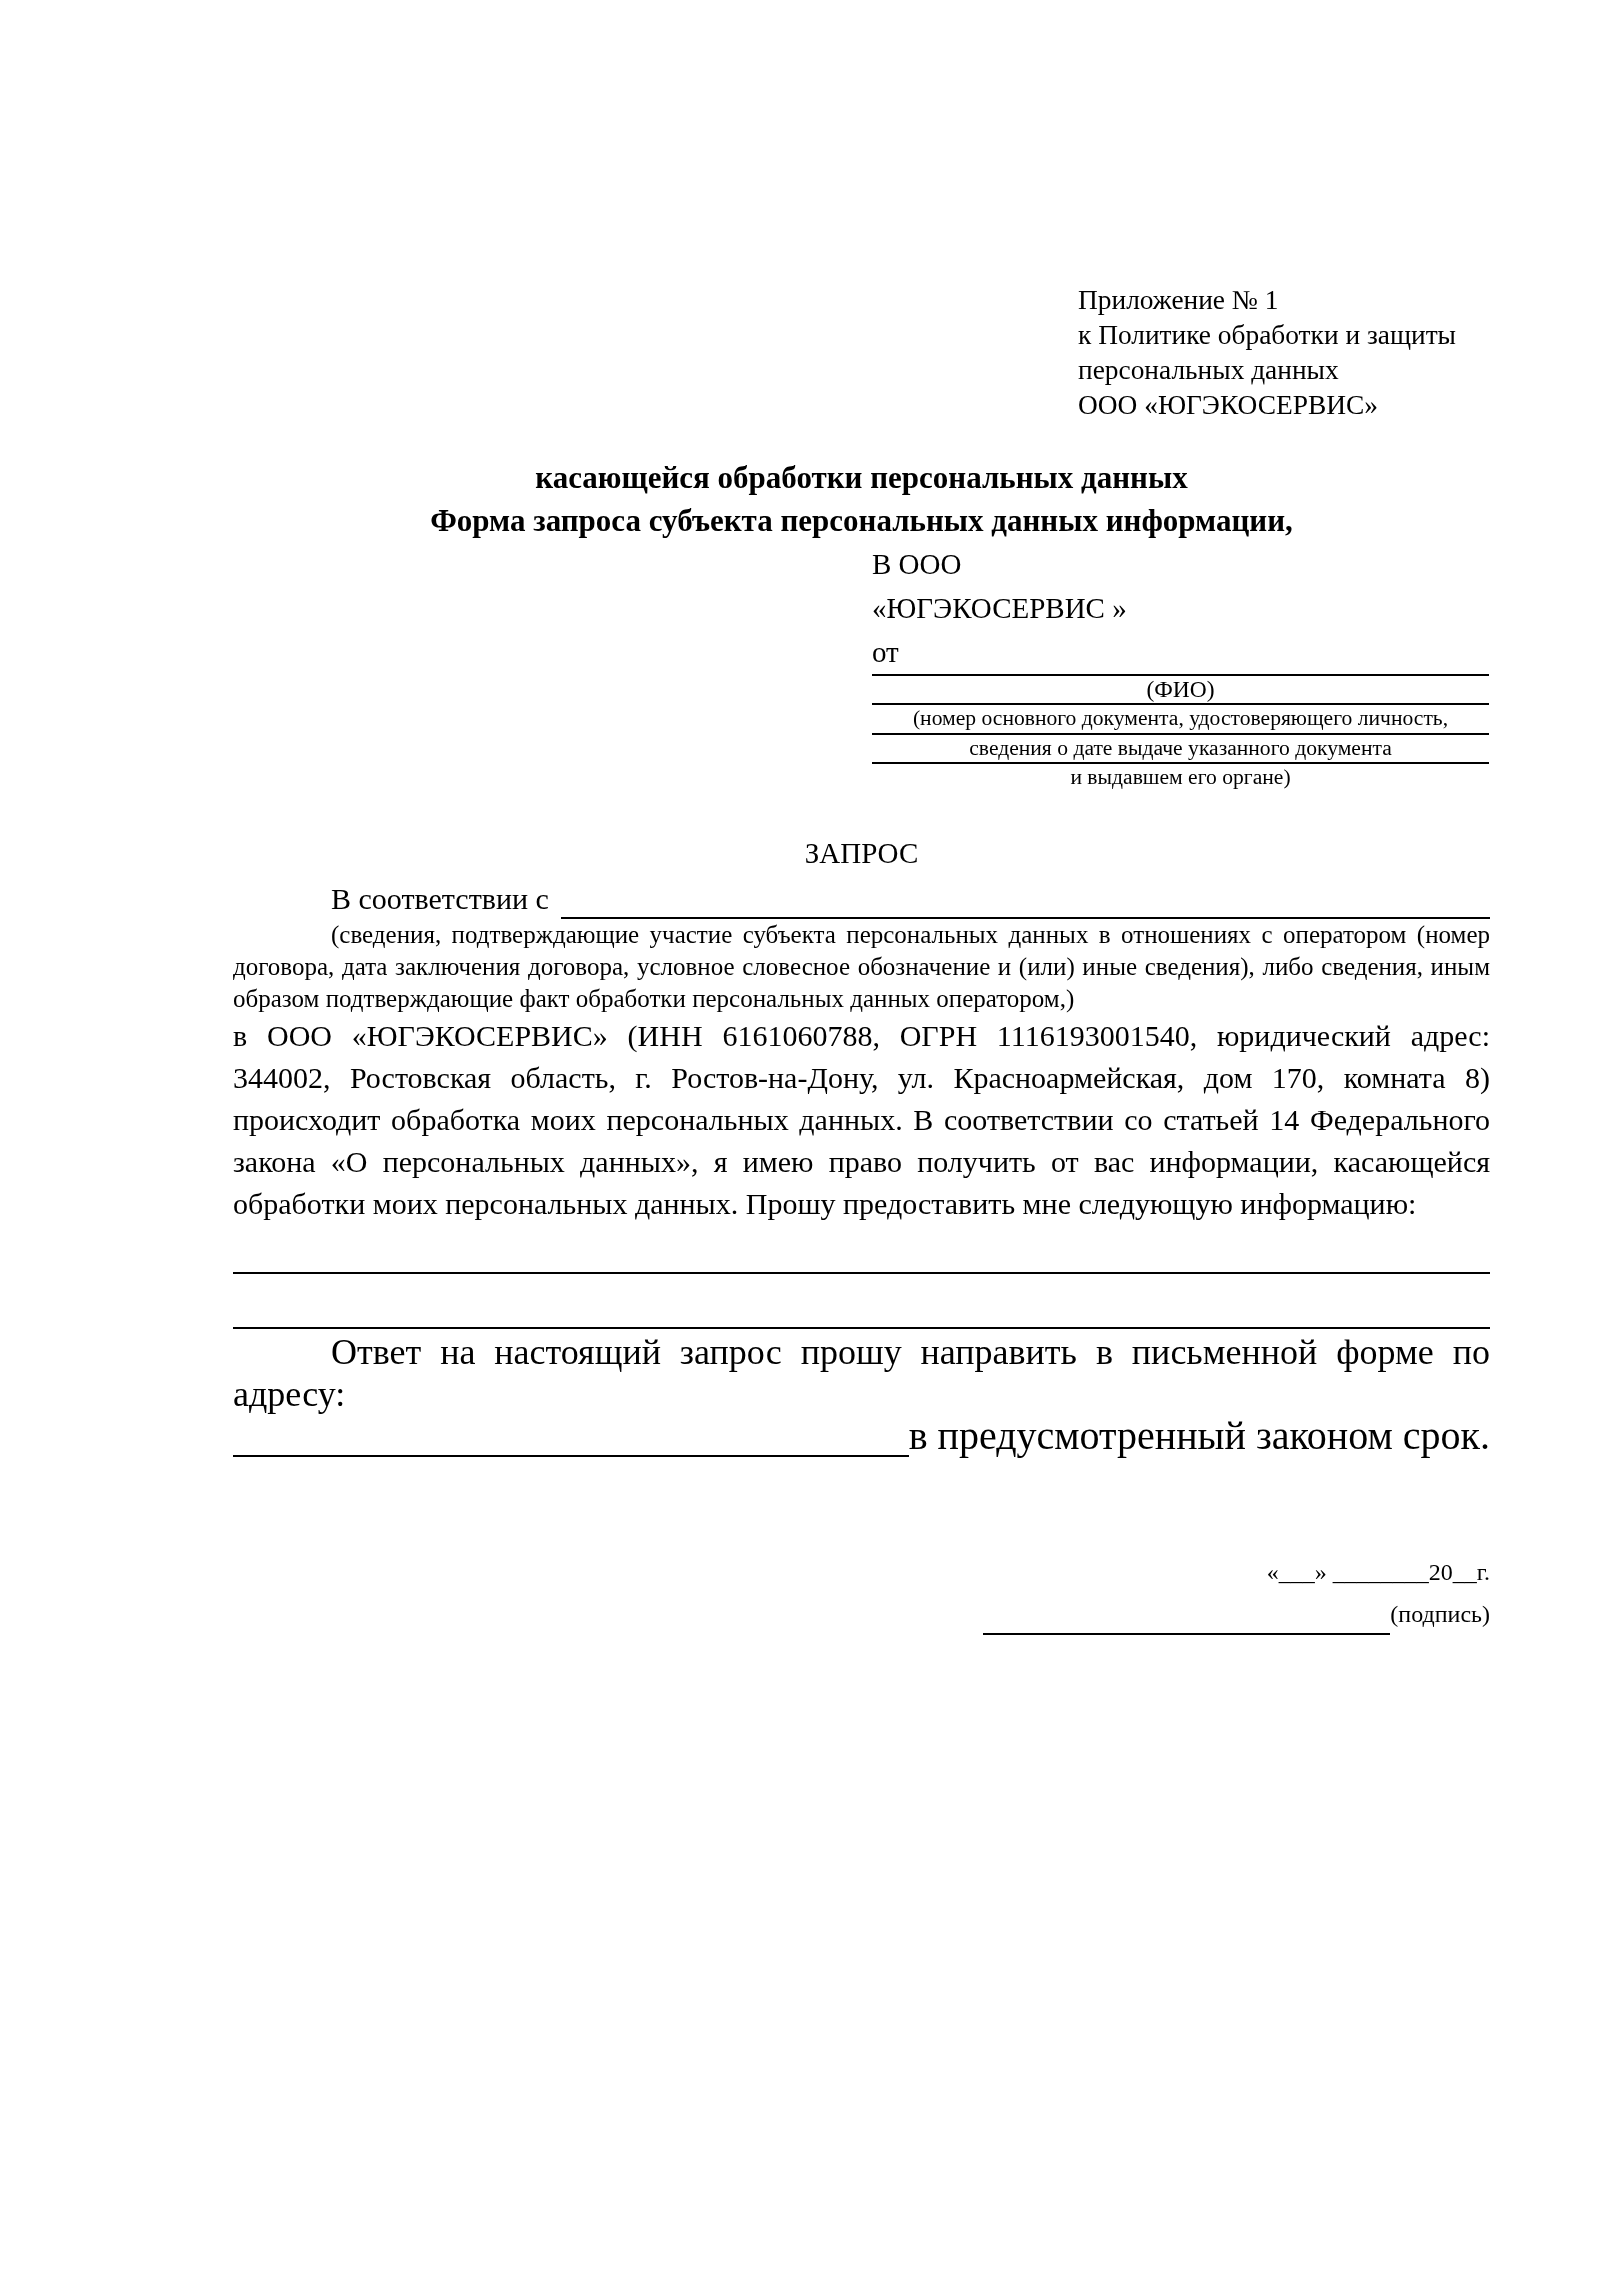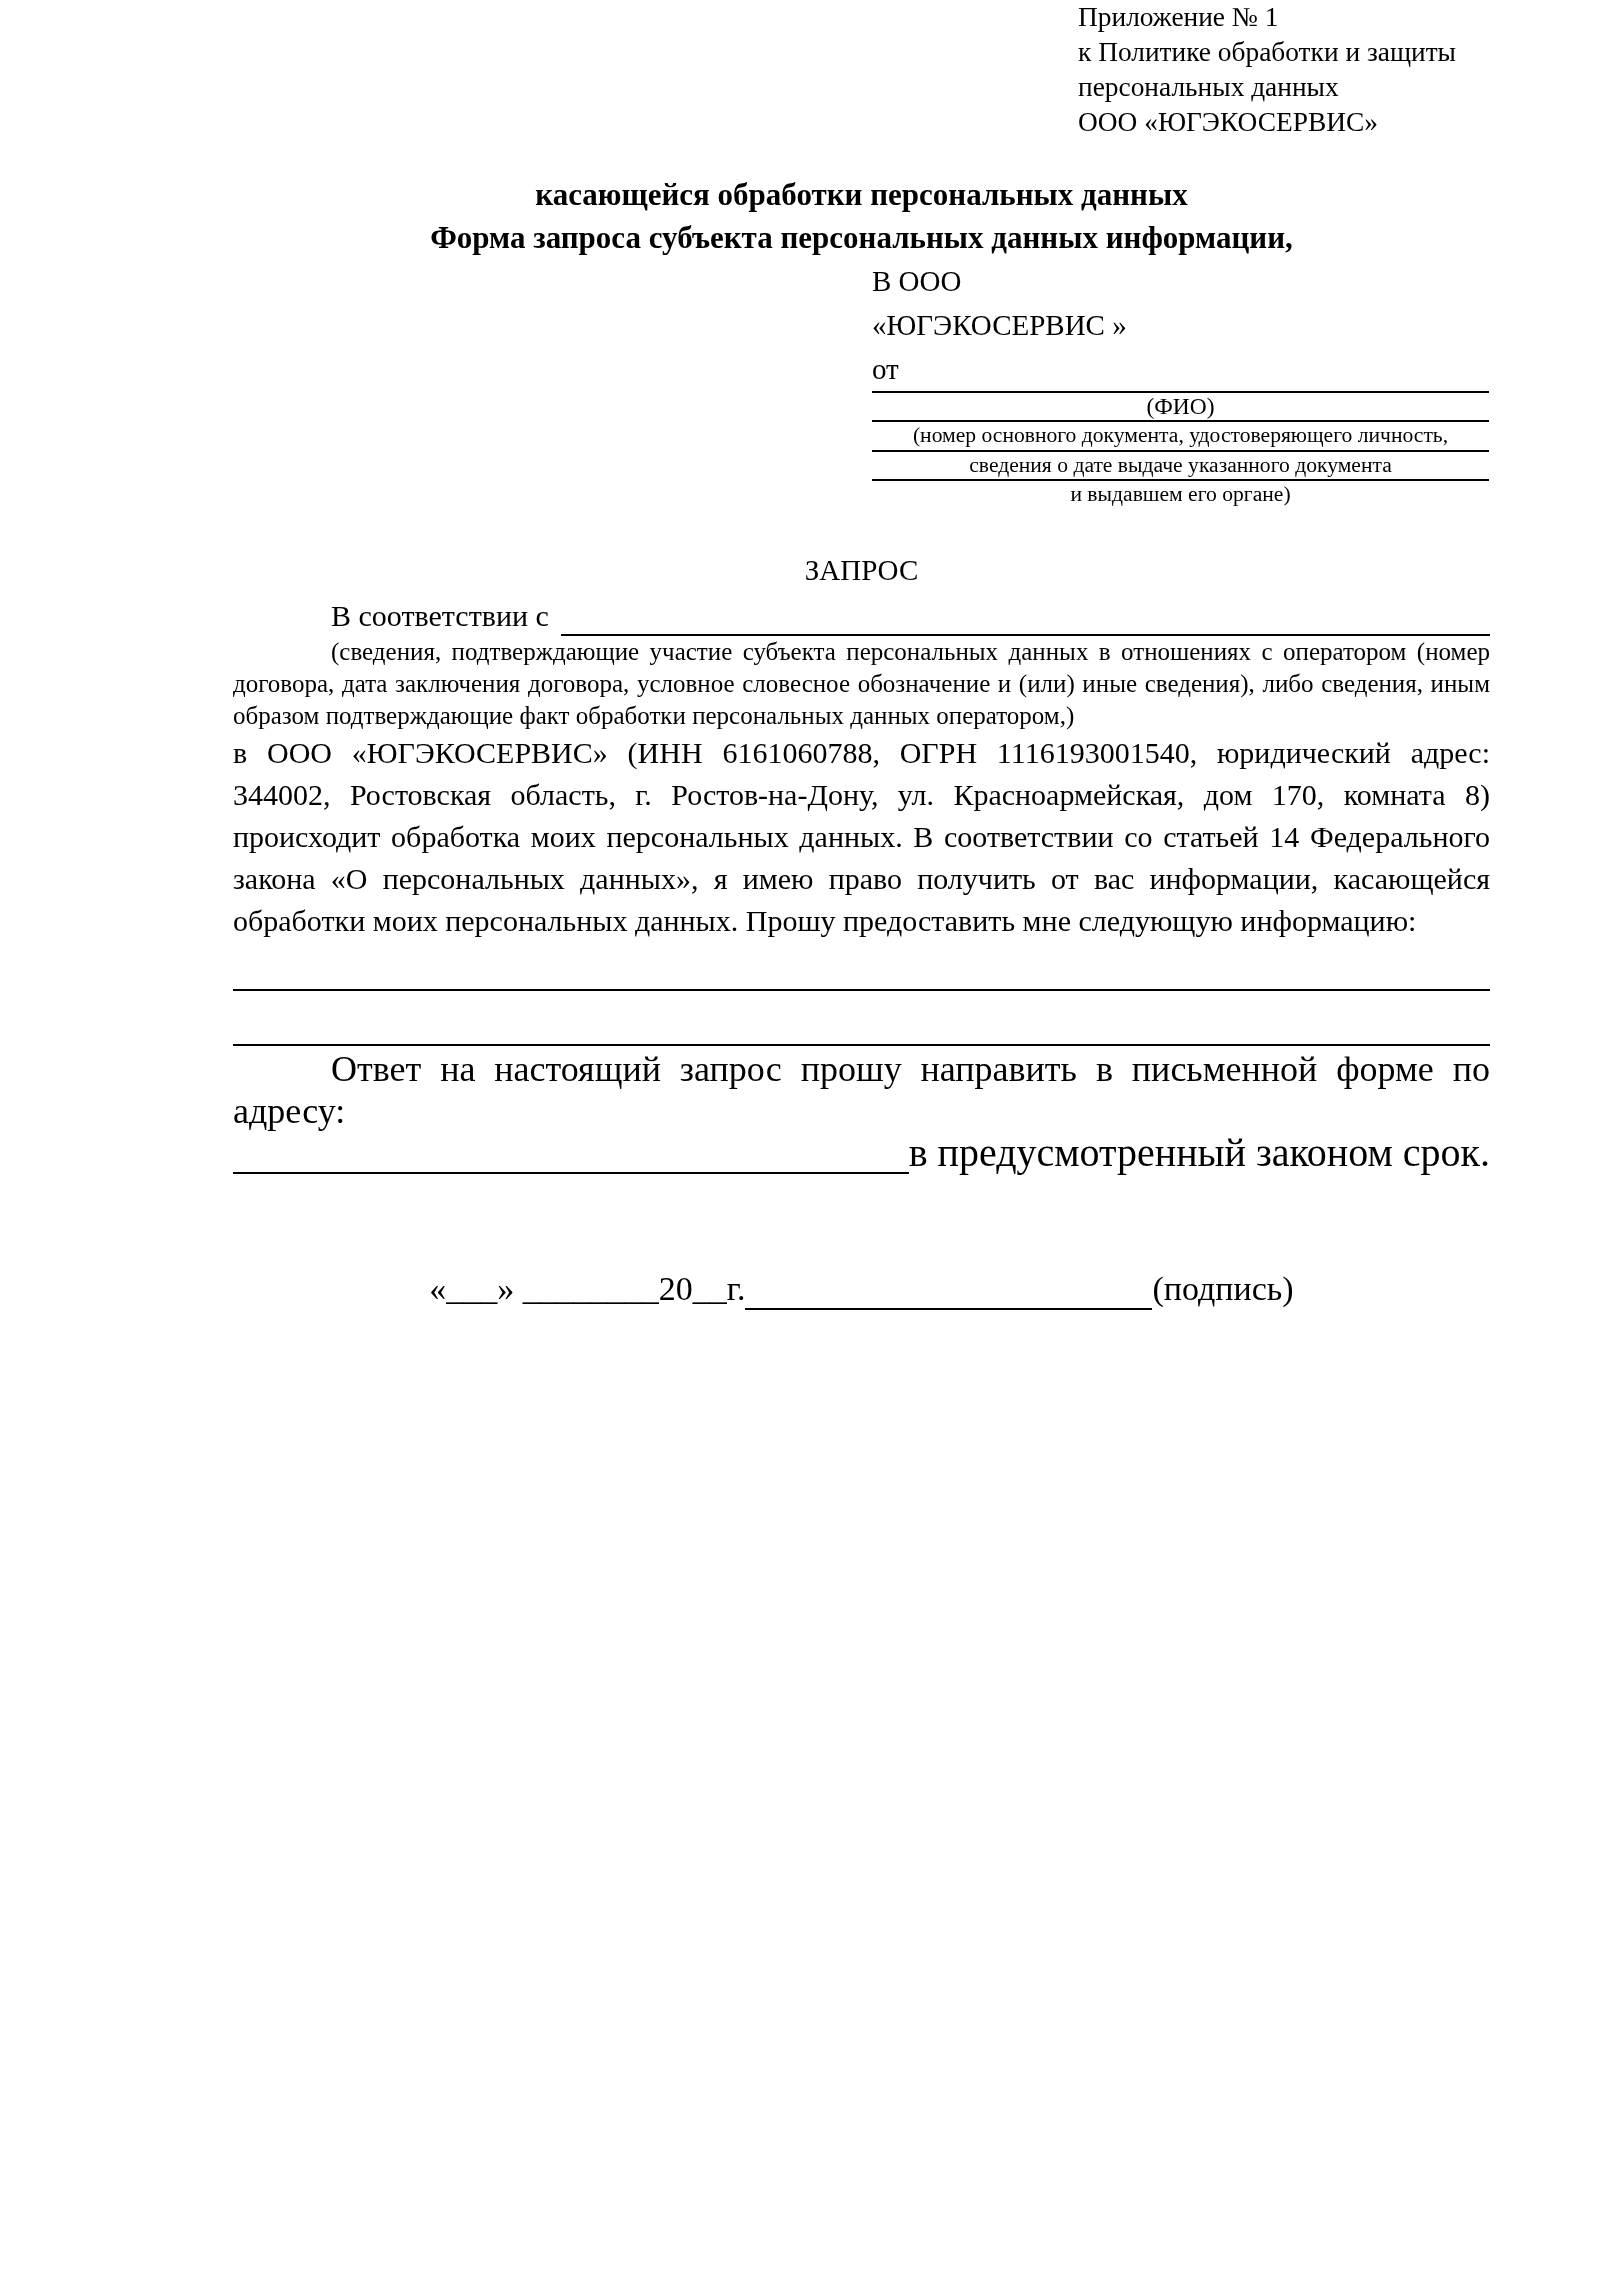--- a/index.html
+++ b/index.html
@@ -13,20 +13,21 @@
     overflow:hidden;
   }
   .content{
     position:absolute;
     left:233px; top:0;
     width:1257px;
   }
   
   .appendix{
     margin-left:845px;
+    padding-top:283px;
     font-size:27.4px;
     line-height:35px;
   }
   
   .doc-title{
     margin-top:33px;
     text-align:center;
     font-weight:bold;
     font-size:31px;
     line-height:43px;
@@ -107,24 +108,25 @@
   .answer-line2 .ans-blank{
     flex:1;
     border-bottom:2.9px solid #000;
     height:35px;
   }
   .answer-line2 .ans-text{white-space:nowrap;}
   
   .sign-row{
     margin-top:94px;
     display:flex;
-    justify-content:center;
+    justify-content:space-between;
     align-items:flex-end;
-    font-size:34px;
-    line-height:42px;
+    font-size:24px;
+    line-height:42px;
+    flex-direction:column;
   }
   .sign-right{display:flex; align-items:flex-end;font-family:Liberation Serif, serif;}
   .sign-blank{
     width:407px;
     border-bottom:2.9px solid #000;
     height:35px;
   }
   .sign-caption{white-space:nowrap;}
 </style>
 </head>

